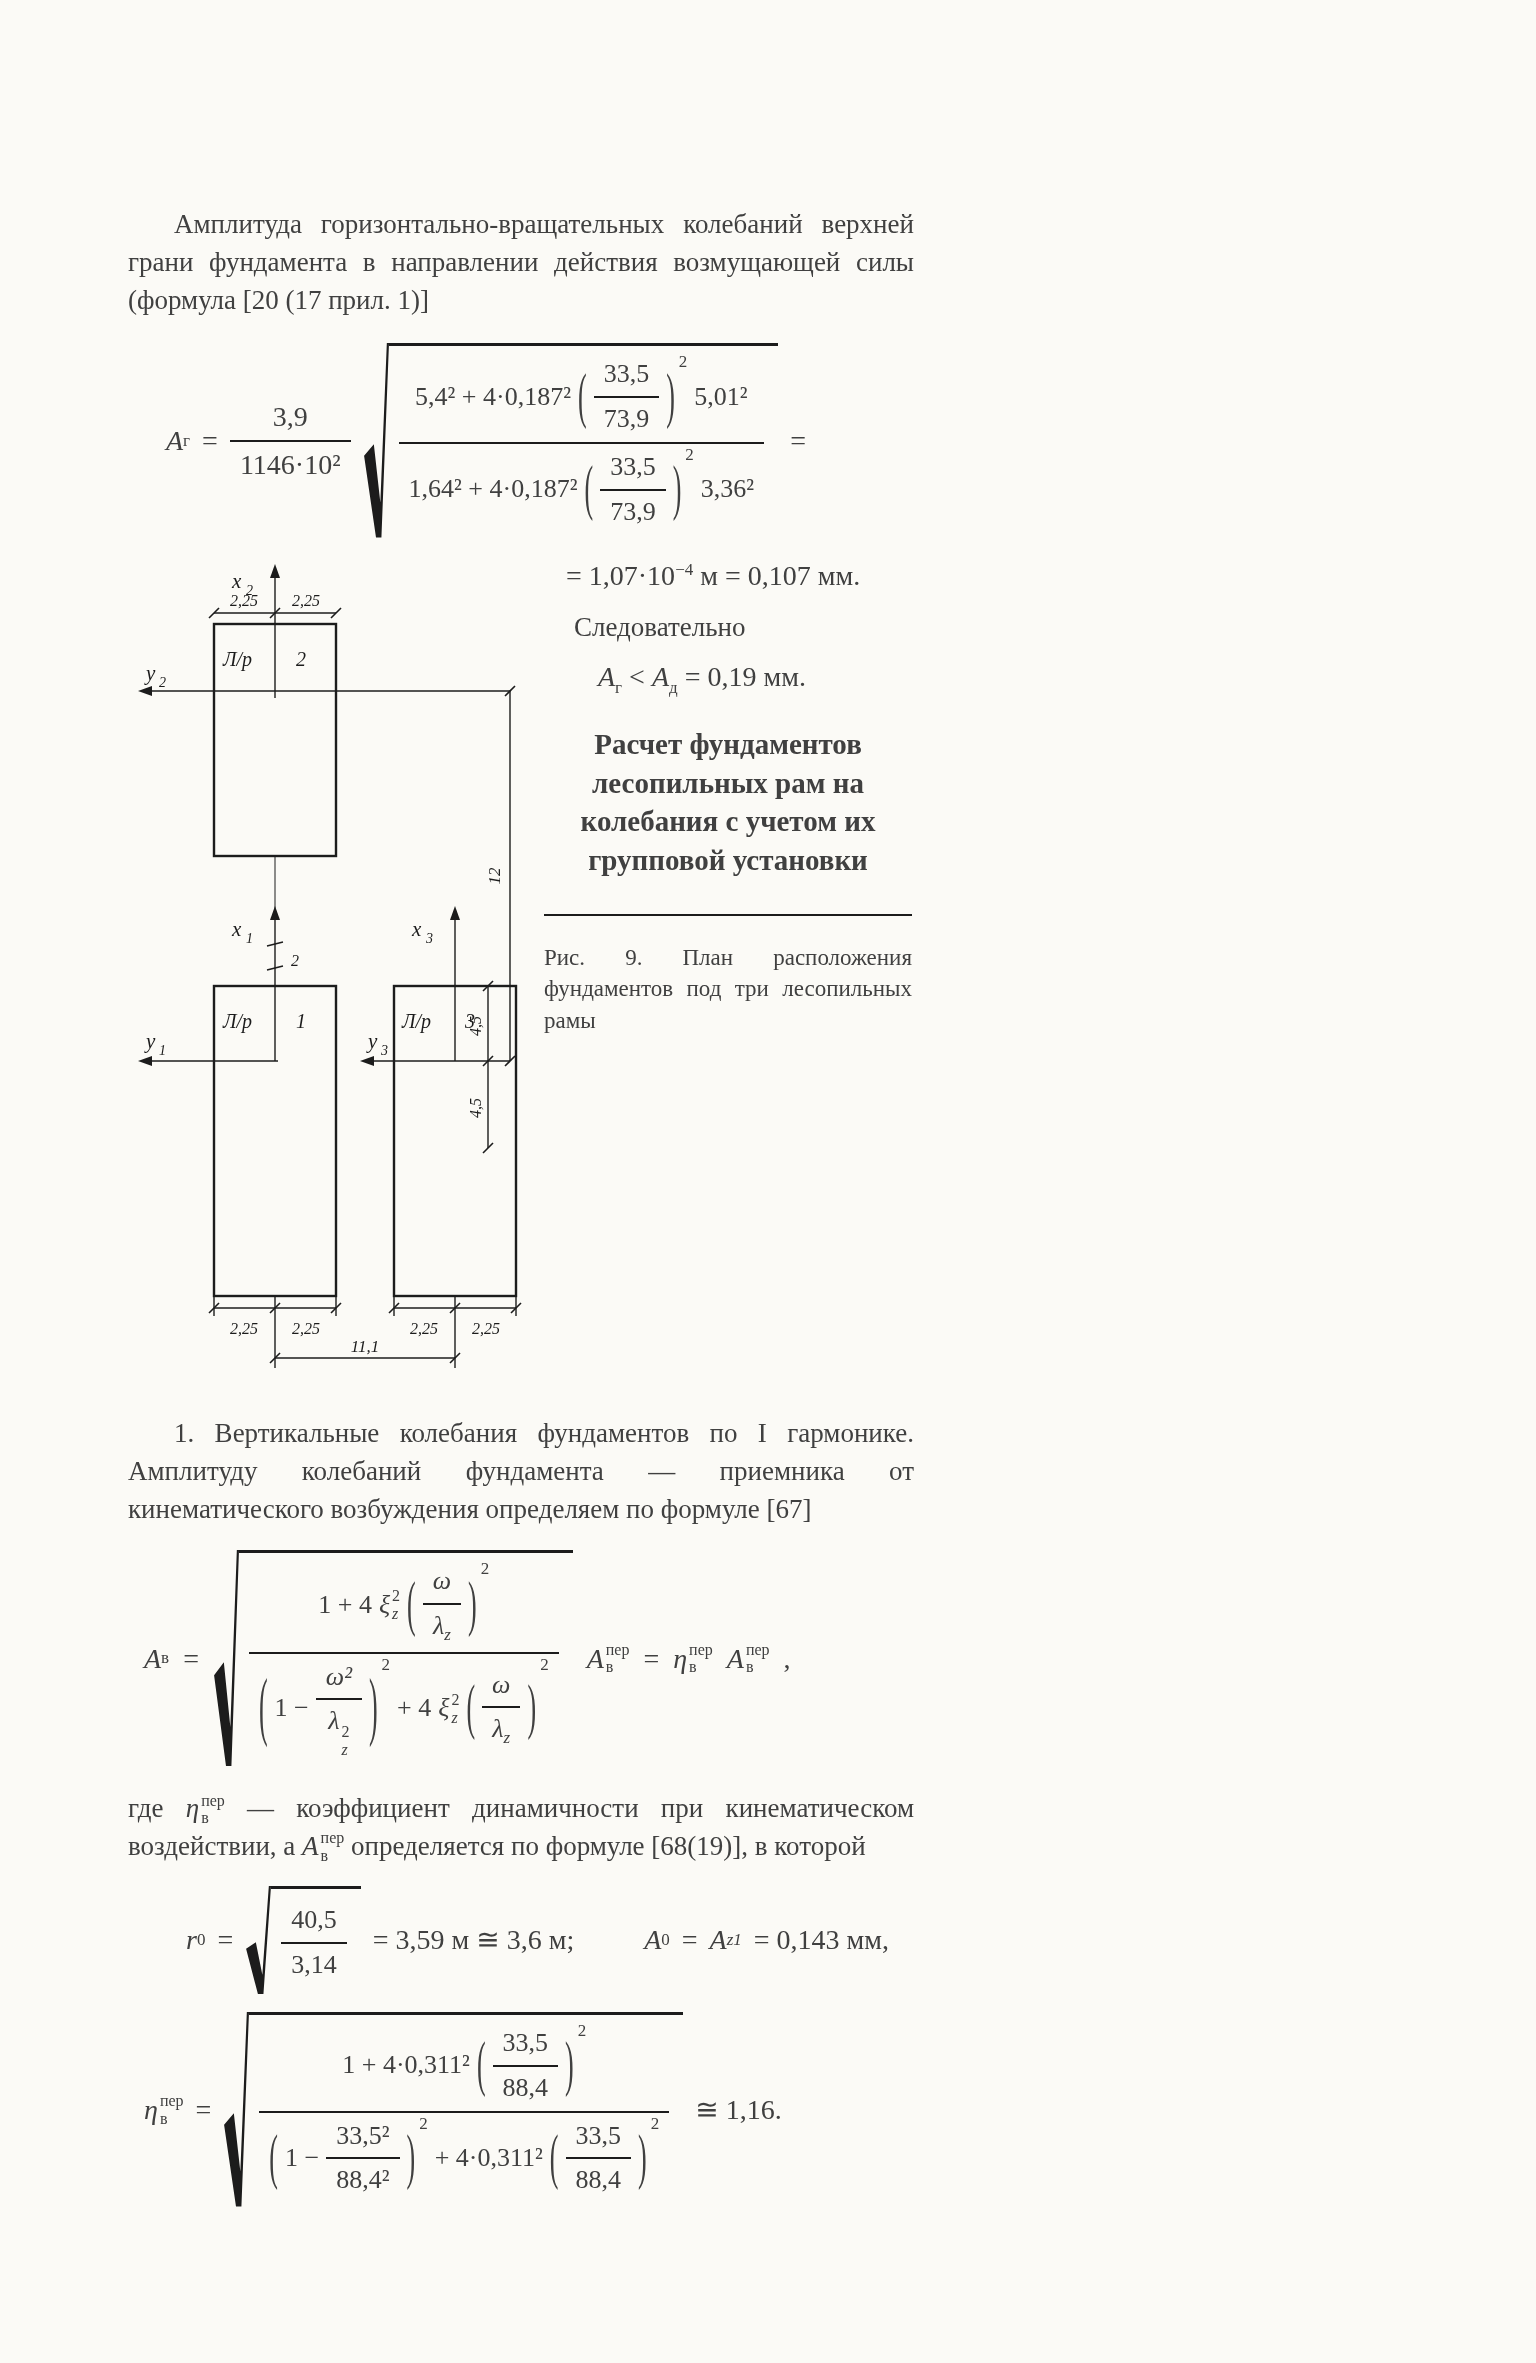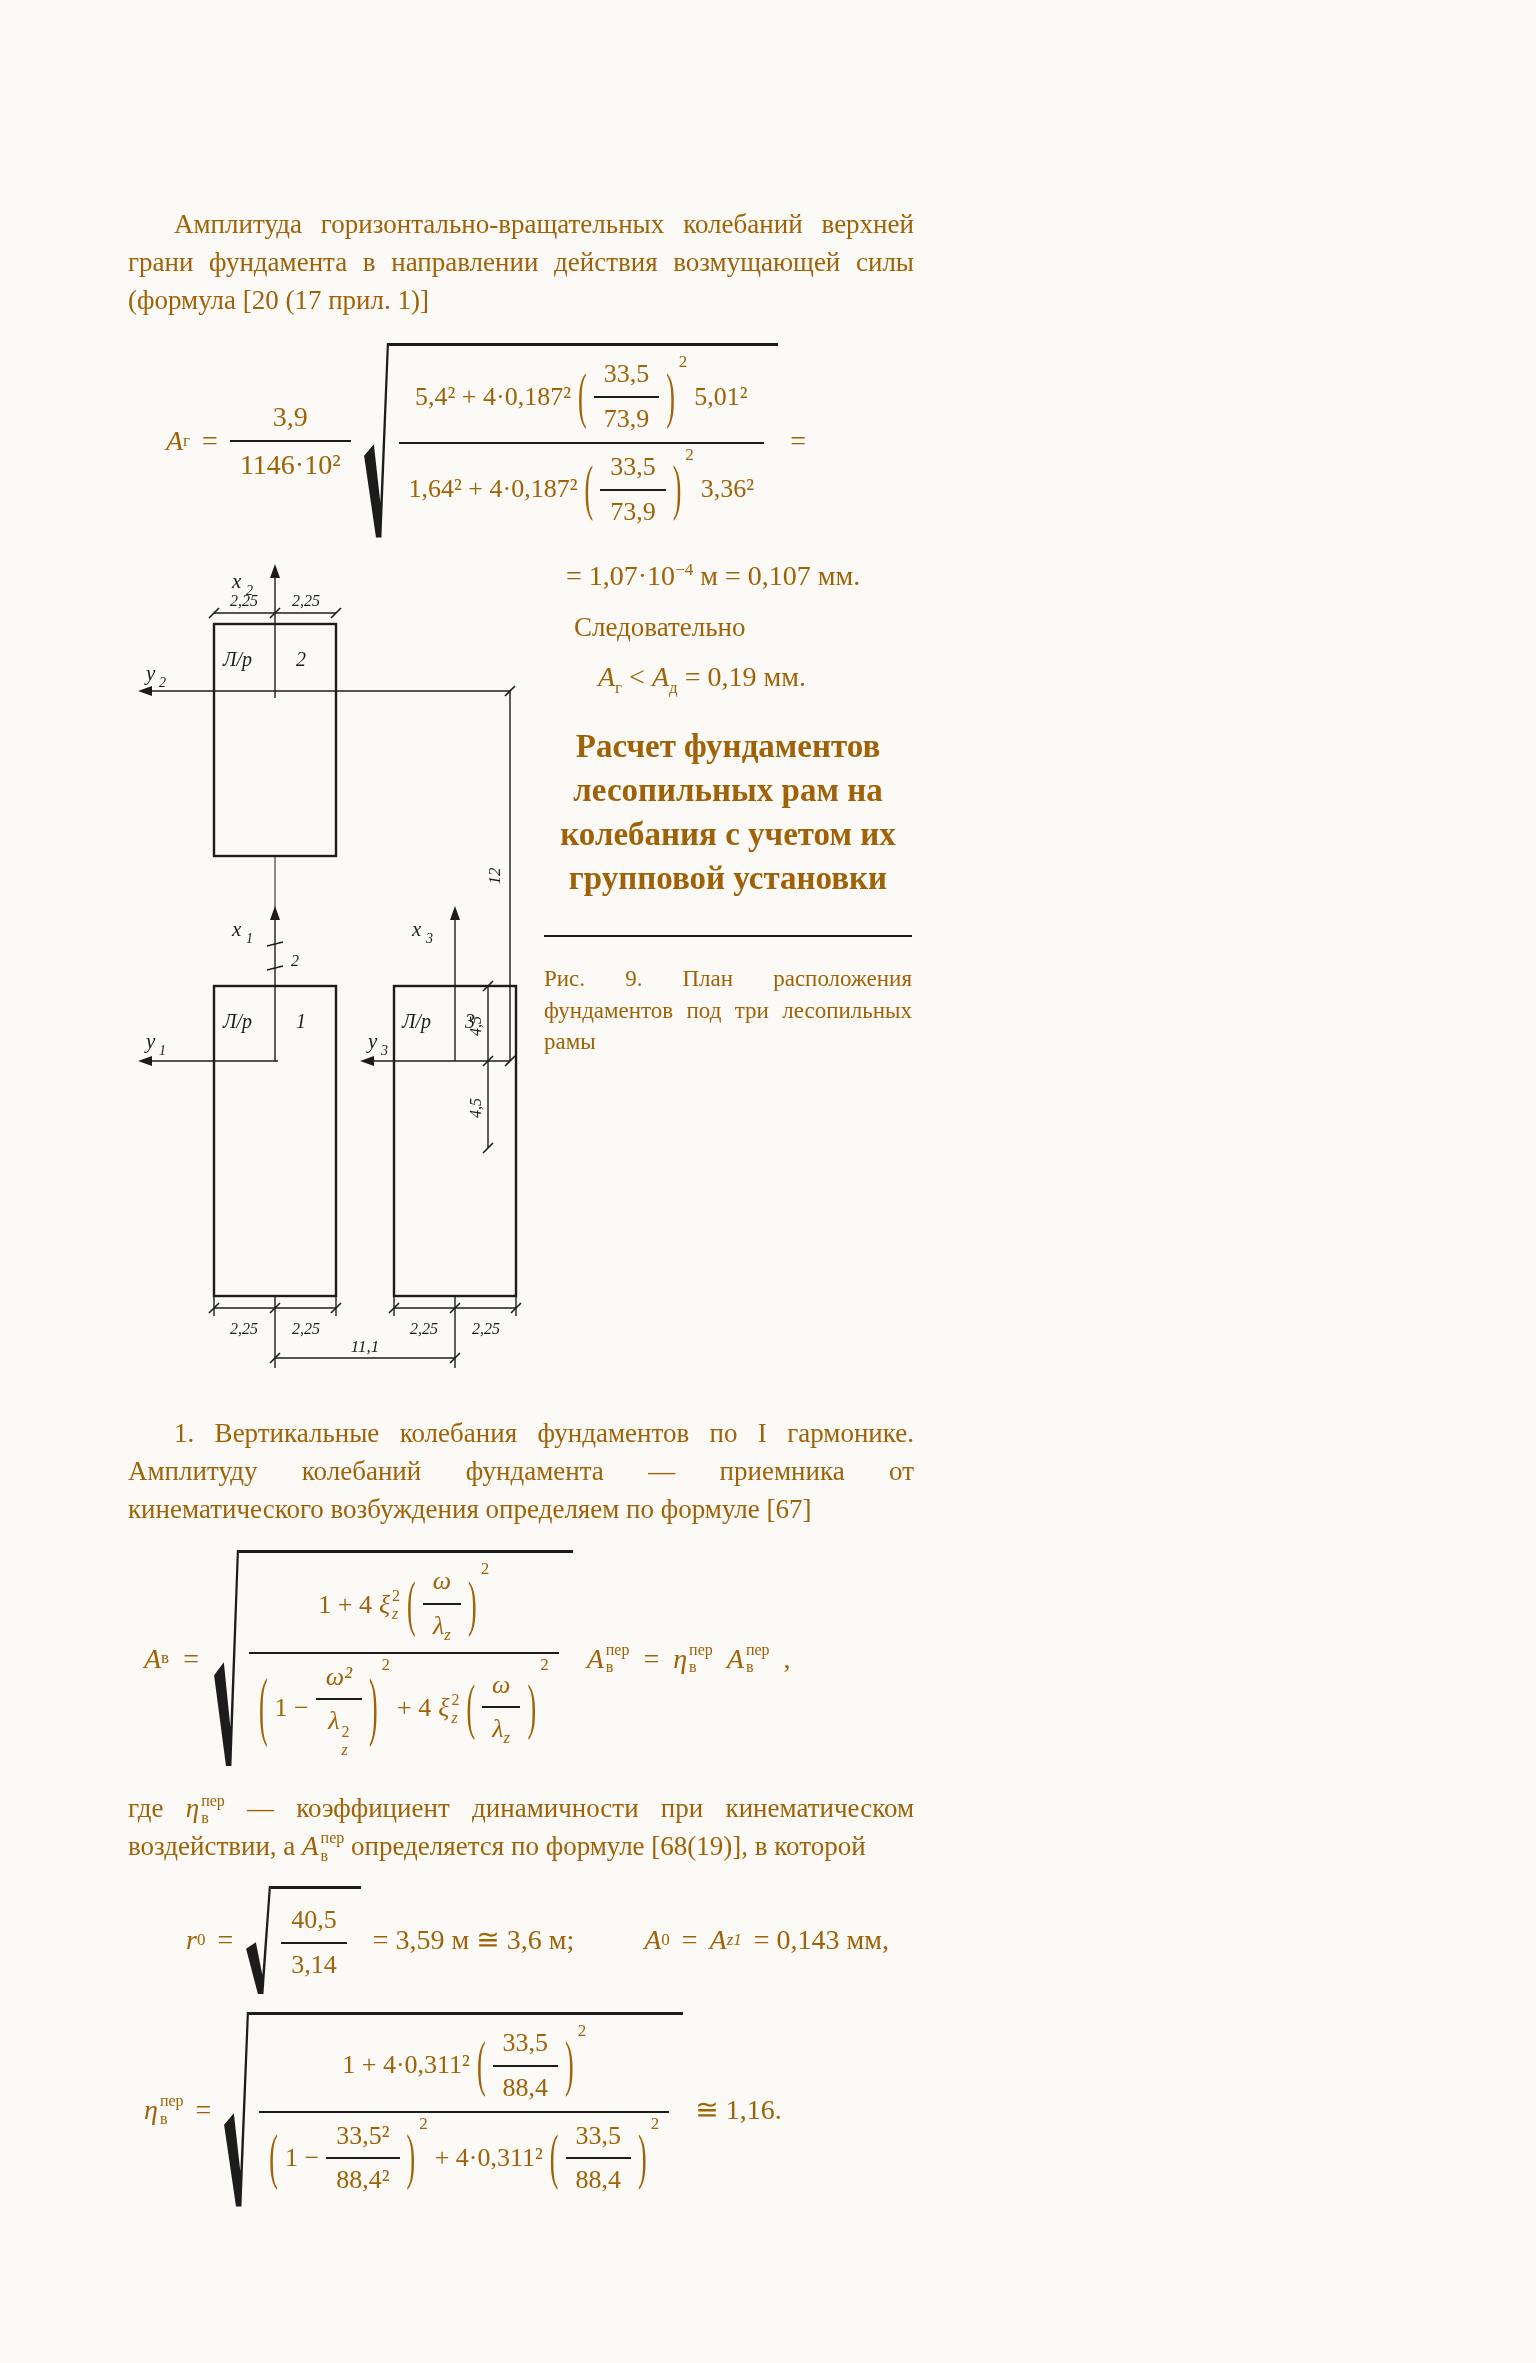--- a/index.html
+++ b/index.html
@@ -2,21 +2,21 @@
 <html lang="ru"><head>
 <meta charset="utf-8">
 <style>
   * { box-sizing: border-box; margin: 0; padding: 0; }
   html, body { background: #fbfaf6; }
   .page {
     position: relative;
     width: 1536px; height: 2234px;
     margin: 0 auto;
     background: #fbfaf6;
-    color: #a16207;
+    color: #404040;
     font-family: "Liberation Serif", "DejaVu Serif", serif;
     font-size: 27px;
     line-height: 1.4;
   }
   .content { position: absolute; left: 128px; top: 206px; width: 786px; }
   .just { text-align: justify; }
   .indent { text-indent: 46px; }
   .math { font-style: italic; }
   sub, sup { font-size: 17px; }
 
@@ -39,21 +39,21 @@
   .sp40 { display: inline-block; width: 46px; }
 
   
   .f-ag { margin-top: 24px; padding-left: 38px; }
   .twocol { display: flex; margin-top: 18px; }
   .diag-wrap { width: 404px; flex: none; }
   .rightcol { width: 368px; margin-left: 12px; }
   .resline { font-size: 28px; padding-left: 22px; }
   .sled { margin-top: 14px; padding-left: 30px; }
   .ineq { margin-top: 10px; padding-left: 54px; font-size: 28px; }
-  .heading { margin-top: 26px; font-size: 33px; font-weight: bold; text-align: center; line-height: 1.33; }
+  .heading { margin-top: 26px; font-size: 29px; font-weight: bold; text-align: center; line-height: 1.33; }
   .para-plan { margin-top: 20px; }
   .rule { border-top: 2px solid #1c1c1c; margin-top: 34px; }
   .caption { margin-top: 26px; font-size: 23px; font-weight: normal; line-height: 1.38; text-align: justify; }
   .para-1 { margin-top: 19px; }
   .f-av { margin-top: 22px; padding-left: 16px; gap: 14px; }
   .para-gde { margin-top: 24px; }
   .f-r0 { margin-top: 20px; padding-left: 58px; }
   .f-eta { margin-top: 18px; padding-left: 16px; }
   .pagenum { position: absolute; left: 128px; top: 2288px; font-size: 22px; }
 

